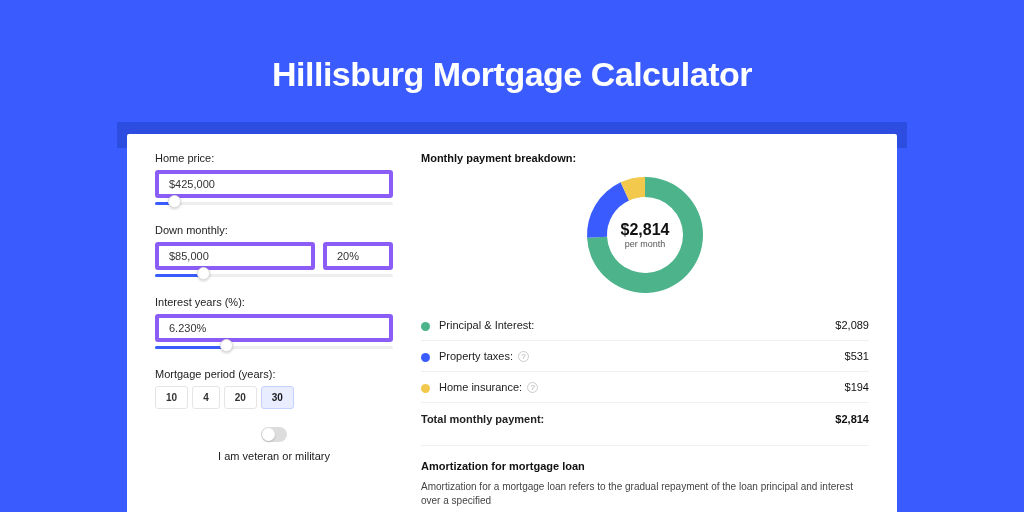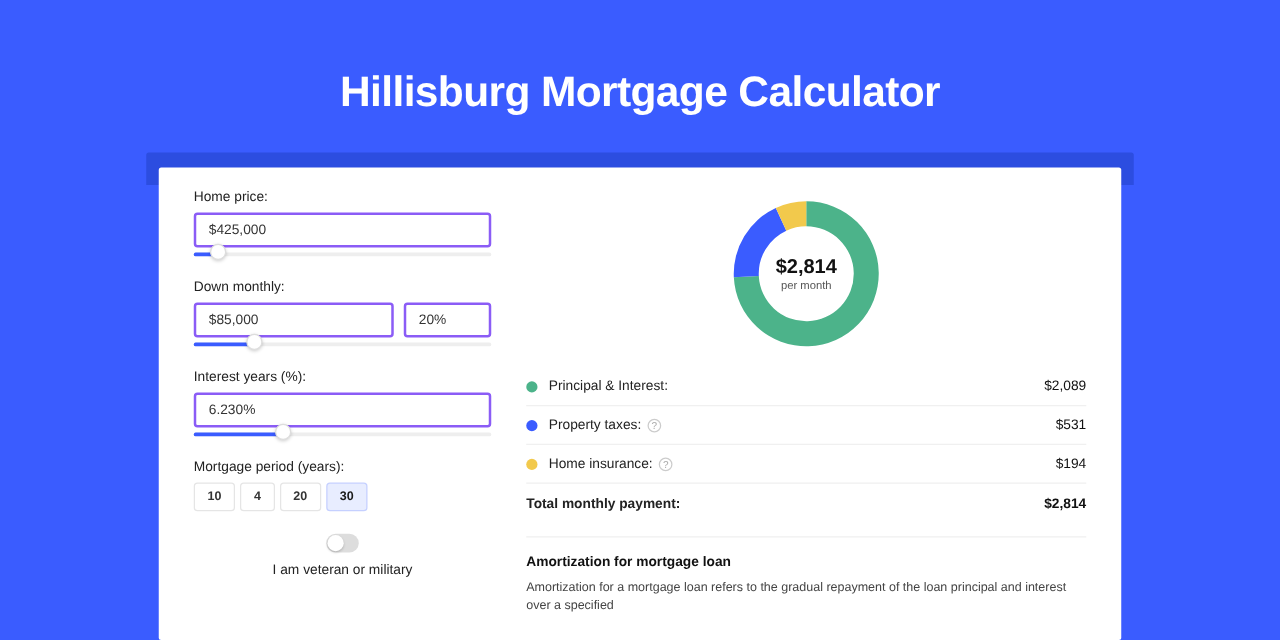--- a/index.html
+++ b/index.html
@@ -43,21 +43,21 @@
   .right { flex: 1; }
   .lbl {
     font-size: 11px;
     color: #222;
     margin-bottom: 6px;
     display: block;
   }
   .inp {
     width: 100%;
     height: 28px;
-    border: 2px solid #8b5cf6;
+    border: 4px solid #8b5cf6;
     border-radius: 3px;
     padding: 10px 10px;
     font-size: 11px;
     color: #333;
     background: #fff;
   }
   .group { margin-bottom: 14px; }
   .slider-wrap { position: relative; height: 10px; margin-top: 2px; }
   .slider-track {
     position: absolute; top: 2px; left: 0; right: 0;
@@ -117,21 +117,21 @@
   }
   .donut { position: relative; width: 122px; height: 122px; }
   .donut-center {
     position: absolute; inset: 0;
     display: flex; flex-direction: column;
     align-items: center; justify-content: center;
   }
   .donut-amount { font-size: 16px; font-weight: 800; color: #111; }
   .donut-sub { font-size: 9px; color: #555; }
   .legend-row {
-    display: flex; align-items: center;
+    display: flex; align-items: flex-end;
     padding: 9px 0;
     border-top: 1px solid #f0f0f0;
     font-size: 11px;
   }
   .legend-row:first-of-type { border-top: none; }
   .dot {
     width: 9px; height: 9px; border-radius: 50%;
     margin-right: 9px; flex-shrink: 0;
   }
   .legend-label { color: #222; flex-shrink: 0; }
@@ -216,20 +216,21 @@
       </div>
 
       <div class="switch-row">
         <div class="switch"></div>
         <span class="swlbl">I am veteran or military</span>
       </div>
 
     </div>
 
     <div class="right">
+      <div class="section-title">Monthly payment breakdown:</div>
 
       <div class="donut-wrap">
         <div class="donut">
           <svg id="donut-svg" width="122" height="122" viewBox="0 0 122 122">
               <path d="M 61 3 A 58 58 0 1 1 3.0668194754131406 63.78327043343424 L 23.043778276994814 62.823522008112086 A 38 38 0 1 0 61 23 Z" fill="#4cb38a"></path>
               <path d="M 3.0668194754131406 63.78327043343424 A 58 58 0 0 1 36.6545382468873 8.356876118264722 L 45.04952505830547 26.50967745679413 A 38 38 0 0 0 23.043778276994814 62.823522008112086 Z" fill="#3a5cff"></path>
               <path d="M 36.6545382468873 8.356876118264722 A 58 58 0 0 1 61.00000000000004 3 L 61.00000000000003 23 A 38 38 0 0 0 45.04952505830547 26.50967745679413 Z" fill="#f2c94c"></path>
             </svg>
           <div class="donut-center">
             <div class="donut-amount">$2,814</div>

